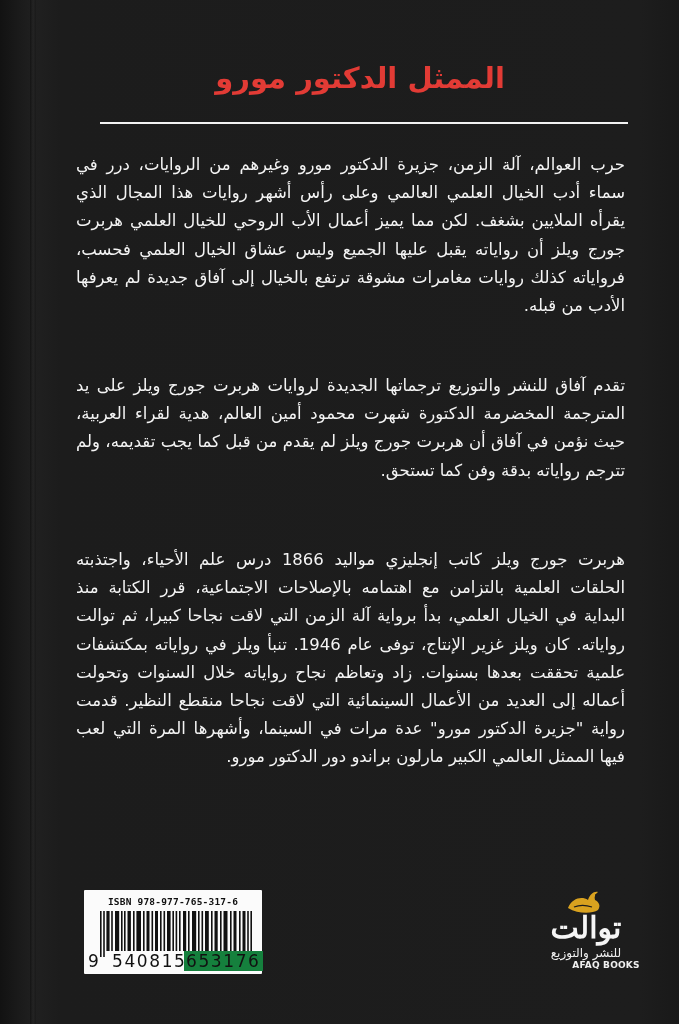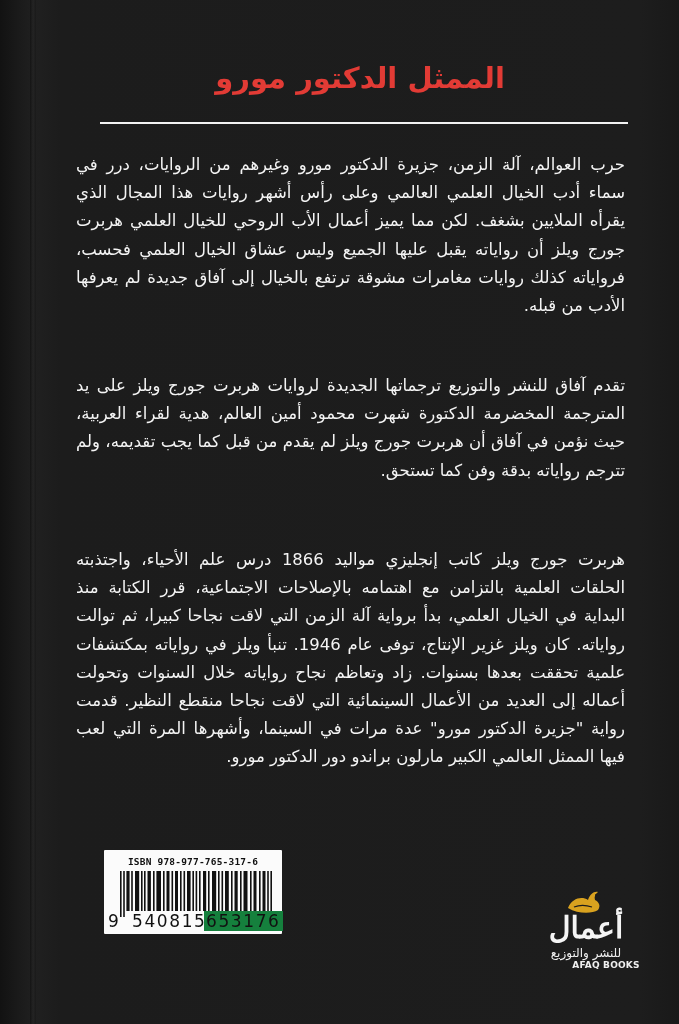--- a/index.html
+++ b/index.html
@@ -30,22 +30,22 @@
   .para {
     position: absolute; left: 76px; width: 549px;
     direction: rtl; text-align: justify; text-align-last: right;
     color: #f4f4f4; font-size: 16.5px; line-height: 28.2px;
     font-family: "DejaVu Sans", sans-serif;
   }
   .p1 { top: 151px; }
   .p2 { top: 372px; }
   .p3 { top: 546px; }
   .isbn-box {
-    position: absolute; left: 84px; top: 850px; width: 178px; height: 84px;
-    background: #fbfbfb; border-radius: 1px; margin-left: 20px;
+    position: absolute; left: 84px; top: 890px; width: 178px; height: 84px;
+    background: #fbfbfb; border-radius: 1px;
   }
   .isbn-text {
     position: absolute; left: 0; top: 6px; width: 178px; text-align: center;
     font-family: "DejaVu Sans Mono", monospace; font-weight: bold; font-size: 9.5px; color: #111;
     letter-spacing: 0.2px;
   }
   .barcode {
     position: absolute; left: 16px; top: 21px; width: 152px; height: 46px;
   }
   .ean-digits {
@@ -137,16 +137,16 @@
     <span class="ean-right">653176</span>
   </div>
 </div>
 
 <div class="logo">
   <svg class="logo-bird" viewBox="0 0 40 28">
     <path d="M4 20 C8 10, 18 8, 24 12 C26 6, 30 3, 34 4 C31 6, 30 9, 31 12 C35 14, 37 18, 34 22 C28 26, 14 26, 4 20 Z" fill="#d9a21f"></path>
     <path d="M10 19 C15 17, 22 17, 28 19" stroke="#1c1c1c" stroke-width="1.2" fill="none"></path>
     <circle cx="32" cy="7" r="0.9" fill="#1c1c1c"></circle>
   </svg>
-  <div class="logo-mark">أعمال</div>
+  <div class="logo-mark">توالت</div>
   <div class="logo-ar">للنشر والتوزيع</div>
   <div class="logo-en">AFAQ BOOKS</div>
 </div>
 
 </body></html>

